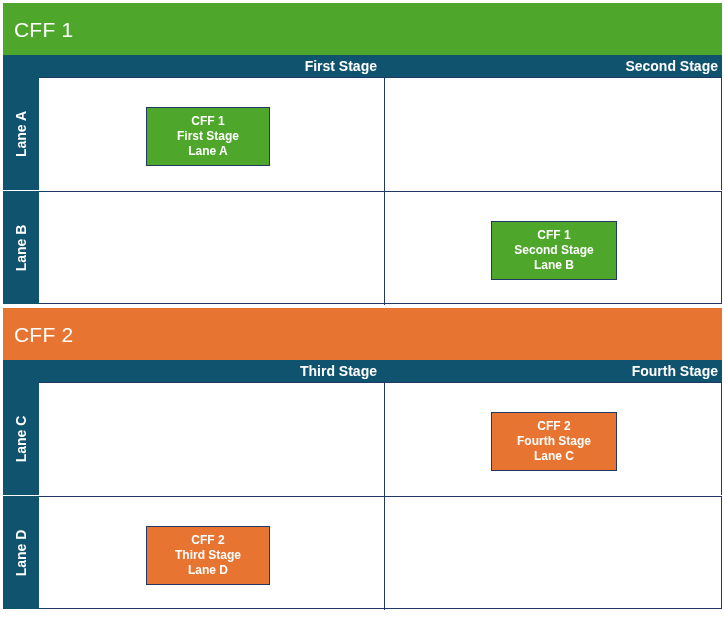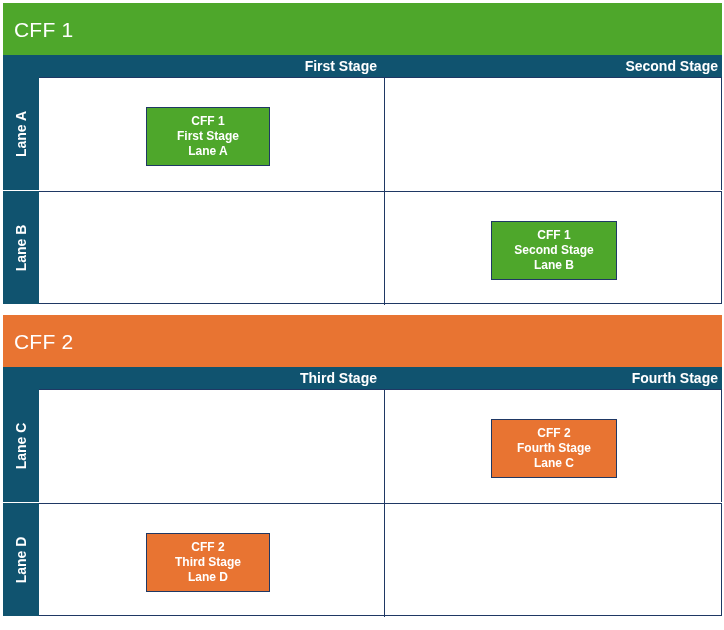--- a/index.html
+++ b/index.html
@@ -8,21 +8,21 @@
     width:724px;height:630px;
     background:#ffffff;
     font-family:"Liberation Sans", sans-serif;
     overflow:hidden;
   }
   #canvas{position:relative;width:724px;height:630px;}
 
   
   .section{position:absolute;left:3px;width:575px;}
   #section-0{top:3px;height:301px;}
-  #section-1{top:315px;height:301px;}
+  #section-1{top:308px;height:301px;}
 
   
   .pool-title{
     position:absolute;left:0;top:0;width:719px;height:52px;
     box-sizing:border-box;
     display:flex;align-items:center;
   }
   .pool-title-text{
     color:#ffffff;font-size:21px;line-height:21px;
     padding-left:11px;letter-spacing:0.2px;font-weight:400;

